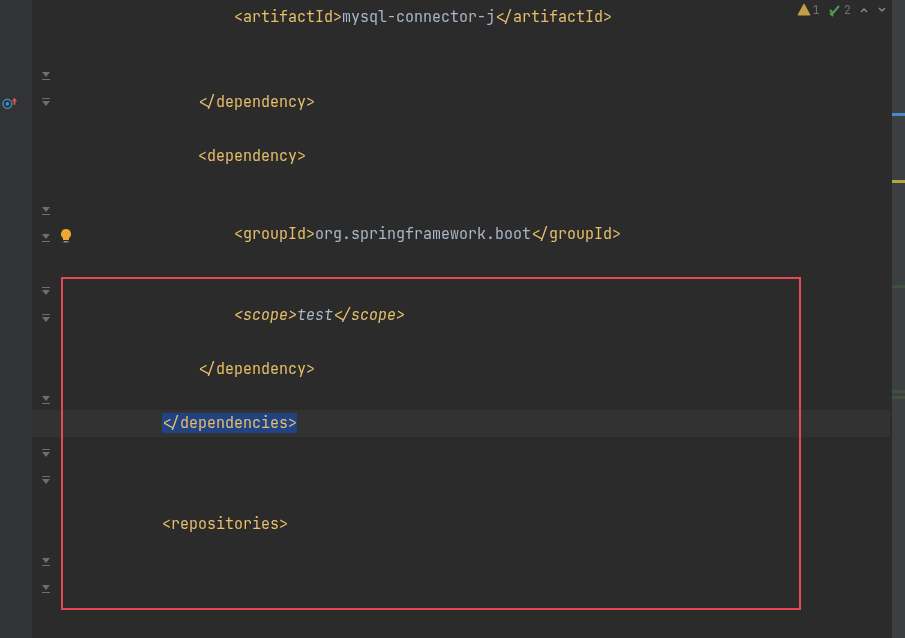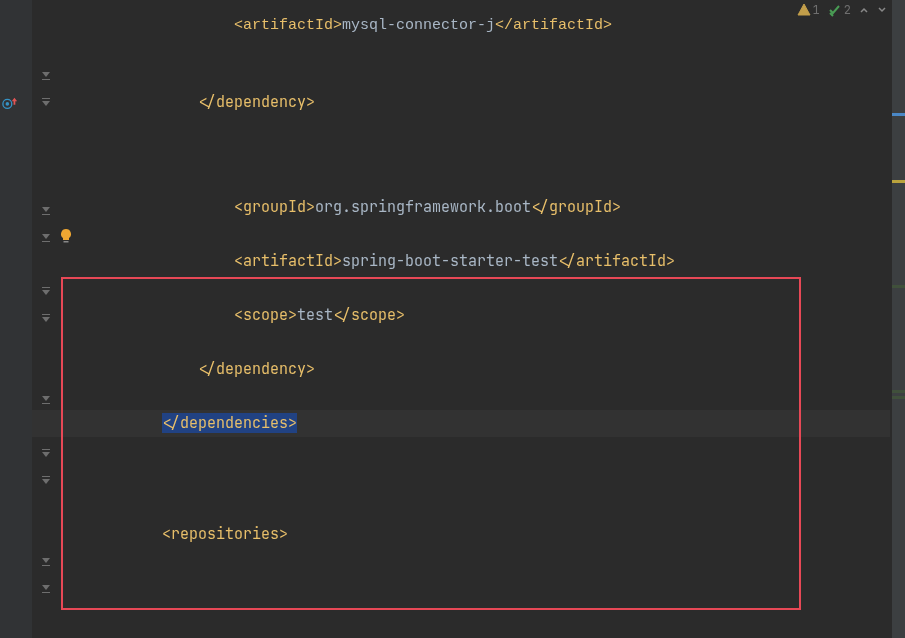--- a/index.html
+++ b/index.html
@@ -178,29 +178,29 @@
     </div>
     <div class="gutter-icon" style="top: 581px; left: 38px;">
       <svg width="12" height="12" viewBox="0 0 12 12">
         <path fill="#6e6e6e" d="M6 2l4 5H2z" transform="rotate(180 6 4.5)"></path>
         <rect x="2" y="9" width="8" height="1" fill="#6e6e6e"></rect>
       </svg>
     </div>
   </div>
 
 <div class="editor-area" id="code-container">
-    <div class="code-line" style="top: 12px; font-family: Liberation Mono, monospace;">                <span class="tag">&lt;artifactId&gt;</span><span class="text">mysql-connector-j</span><span class="tag">&lt;/artifactId&gt;</span></div>
+    <div class="code-line" style="top: 4px;">                <span class="tag">&lt;artifactId&gt;</span><span class="text">mysql-connector-j</span><span class="tag">&lt;/artifactId&gt;</span></div>
     <div class="code-line" style="top: 62px;">            <span class="tag">&lt;/dependency&gt;</span></div>
+    <div class="code-line" style="top: 89px;">            <span class="tag">&lt;dependency&gt;</span></div>
     <div class="code-line" style="top: 116px; margin-top: 24px;">                <span class="tag">&lt;groupId&gt;</span><span class="text">org.springframework.boot</span><span class="tag">&lt;/groupId&gt;</span></div>
-    <div class="code-line" style="top: 143px;">                <span class="tag">&lt;artifactId&gt;</span><span class="text">spring-boot-starter-test</span><span class="tag">&lt;/artifactId&gt;</span></div>
-    <div class="code-line" style="top: 170px;">                <span class="tag">&lt;scope&gt;</span><span class="text">test</span><span class="tag">&lt;/scope&gt;</span></div>
+    <div class="code-line" style="top: 170px; font-style: italic;">                <span class="tag">&lt;scope&gt;</span><span class="text">test</span><span class="tag">&lt;/scope&gt;</span></div>
     <div class="code-line" style="top: 197px;">            <span class="tag">&lt;/dependency&gt;</span></div>
     <div class="code-line highlighted-line" style="top: 224px;">        <span class="selected-text"><span class="tag">&lt;/dependencies&gt;</span></span></div>
     <div class="code-line" style="top: 251px;"></div>
-    <div class="code-line" style="top: 281px;">        <span class="tag">&lt;repositories&gt;</span></div>
+    <div class="code-line" style="top: 271px;">        <span class="tag">&lt;repositories&gt;</span></div>
   </div>
 
 <div class="lightbulb">
   <svg width="16" height="16" viewBox="0 0 16 16">
       <path fill="#f0a732" d="M8 1a5 5 0 0 0-3 9v2h6v-2a5 5 0 0 0-3-9z"></path>
       <rect x="5.5" y="13" width="5" height="1.5" fill="#888"></rect>
     </svg>
 </div>
 
 <div class="red-box"></div>

